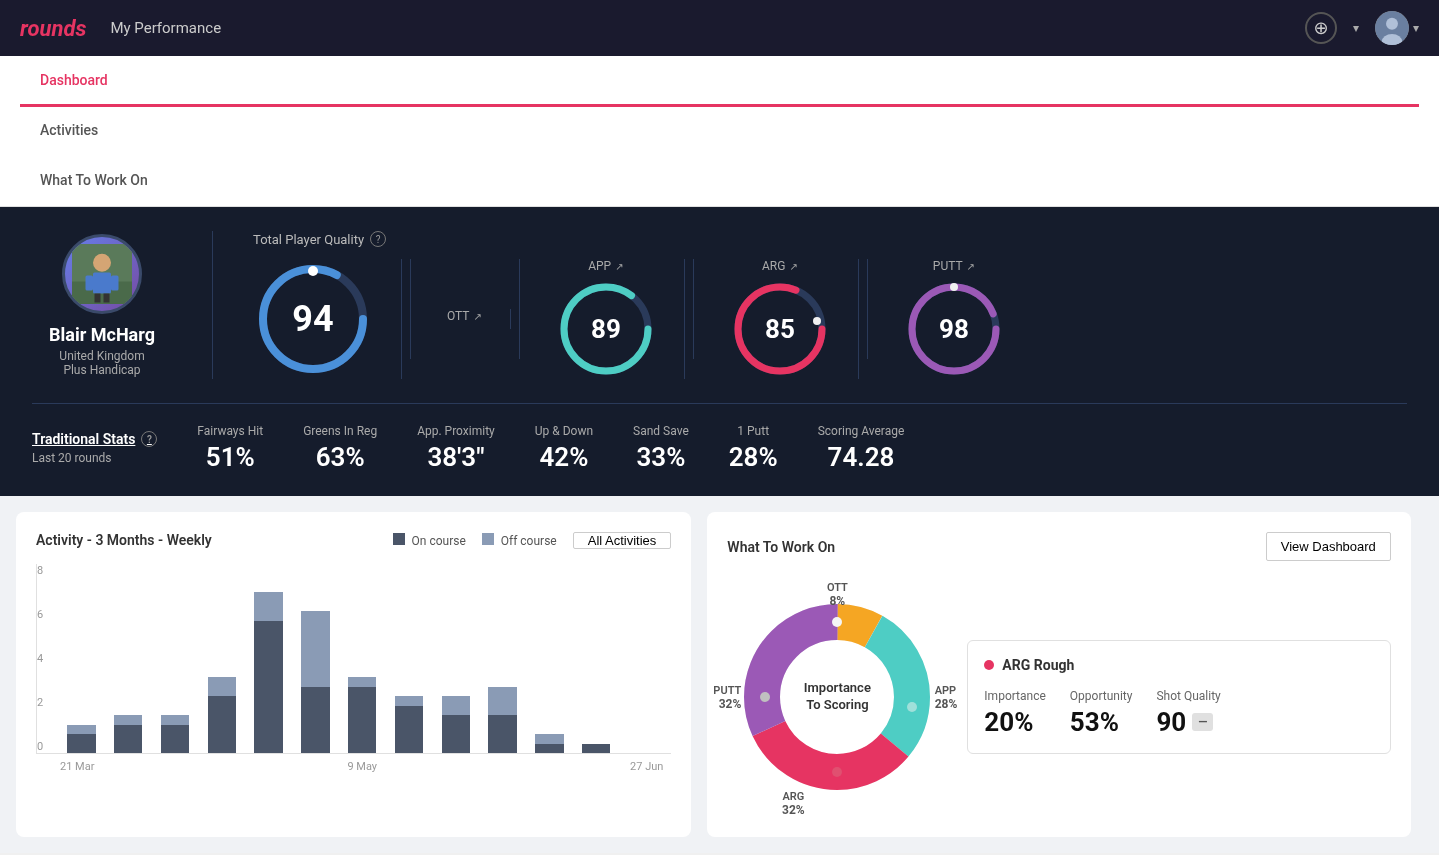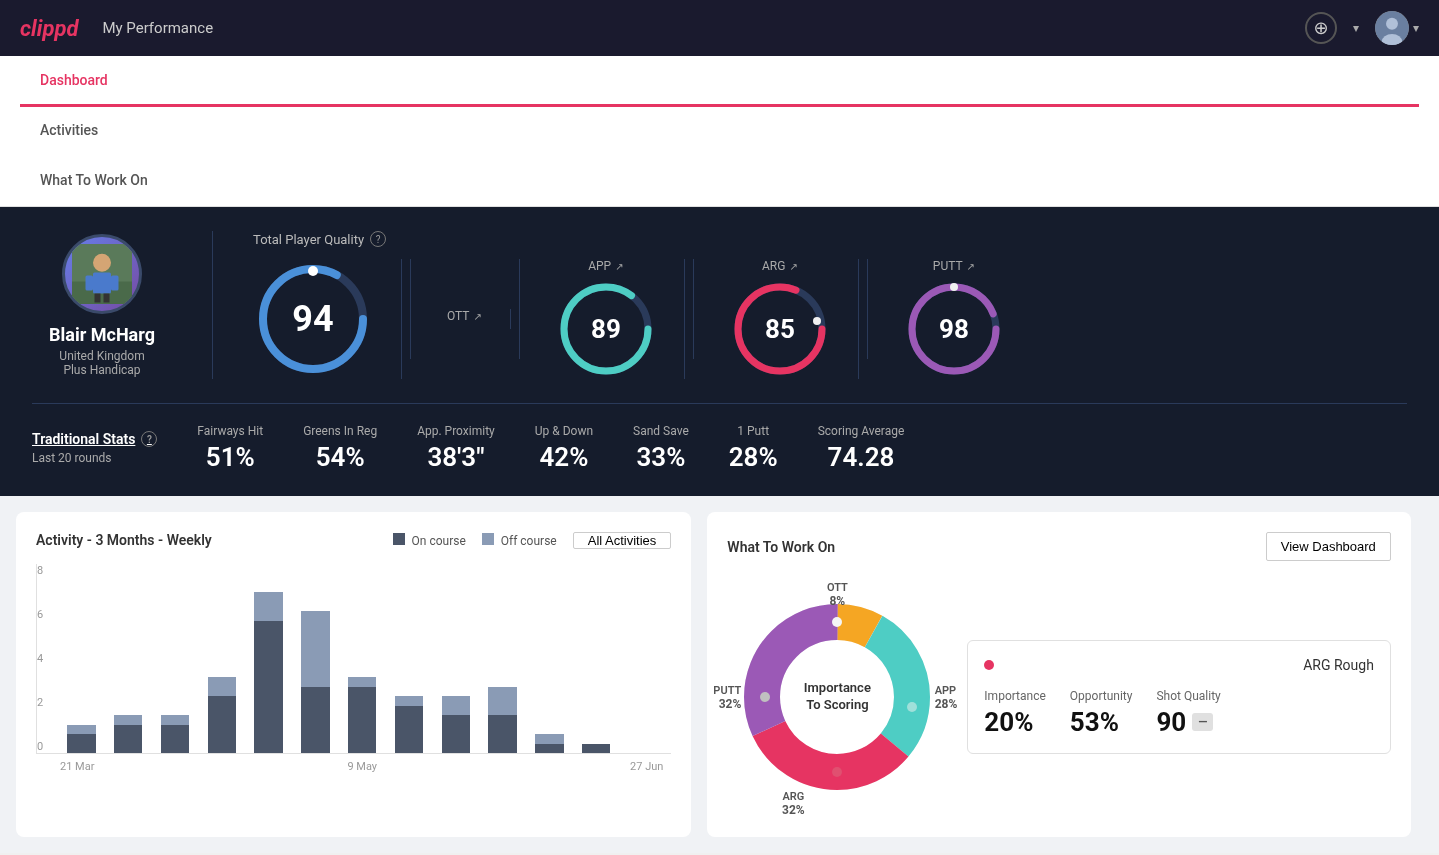--- a/index.html
+++ b/index.html
@@ -352,23 +352,22 @@
       border: 1px solid #e0e0e0;
       border-radius: 6px;
       padding: 16px;
       flex: 1;
     }
     .info-card-title {
       display: flex;
       align-items: center;
       gap: 8px;
       font-size: 14px;
-      font-weight: 400;
+      font-weight: 700;
       margin-bottom: 16px;
-      justify-content: space-between;
     }
     .red-dot {
       width: 10px; height: 10px;
       background: #e63462;
       border-radius: 50%;
     }
     .info-metrics {
       display: flex;
       gap: 24px;
     }
@@ -387,21 +386,21 @@
       font-weight: 600;
       color: #555;
     }
   </style>
 </head>
 <body>
 
 <div class="header">
   <div class="header-left">
     <div class="header-logo">
-      <span class="logo-text">clippd</span>
+      <span class="logo-text">rounds</span>
     </div>
     <span class="header-title">My Performance</span>
   </div>
   <div class="header-right">
     <button class="header-icon-btn">
       <span>⊕</span>
     </button>
     <span class="chevron">▾</span>
     <button class="avatar-btn">
       <div class="avatar-circle">
@@ -534,21 +533,21 @@
         <span class="help-icon">?</span>
       </h3>
       <p>Last 20 rounds</p>
     </div>
     <div class="stat-item">
       <div class="stat-item-label">Fairways Hit</div>
       <div class="stat-item-value">51%</div>
     </div>
     <div class="stat-item">
       <div class="stat-item-label">Greens In Reg</div>
-      <div class="stat-item-value">54%</div>
+      <div class="stat-item-value">63%</div>
     </div>
     <div class="stat-item">
       <div class="stat-item-label">App. Proximity</div>
       <div class="stat-item-value">38'3"</div>
     </div>
     <div class="stat-item">
       <div class="stat-item-label">Up &amp; Down</div>
       <div class="stat-item-value">42%</div>
     </div>
     <div class="stat-item">

